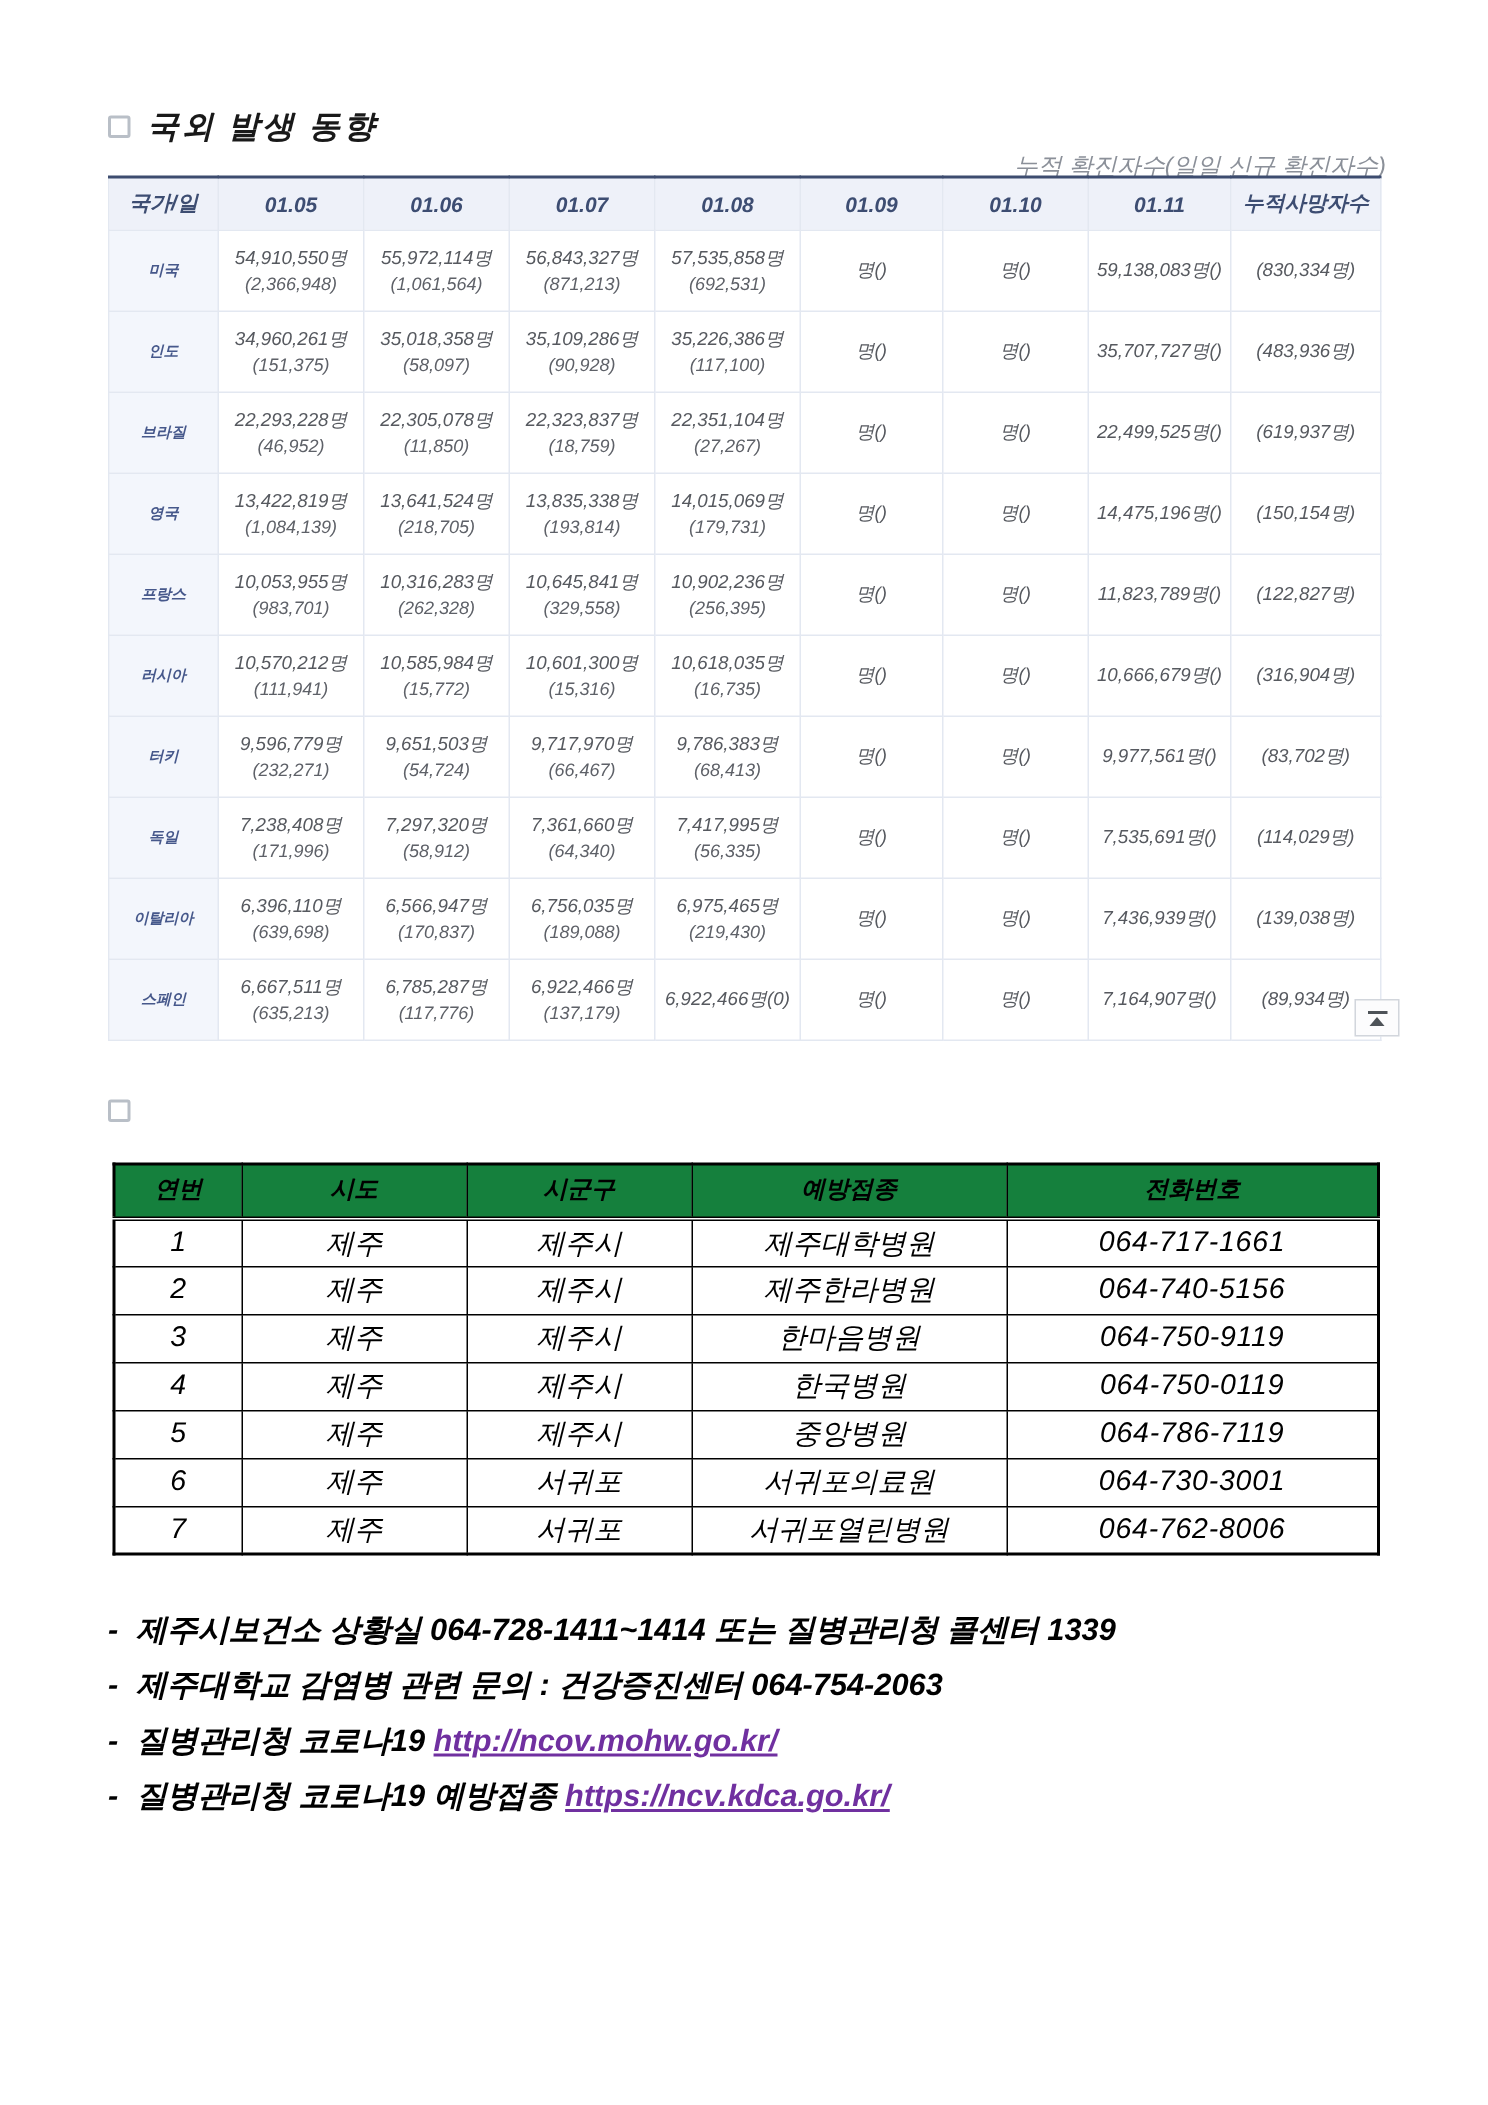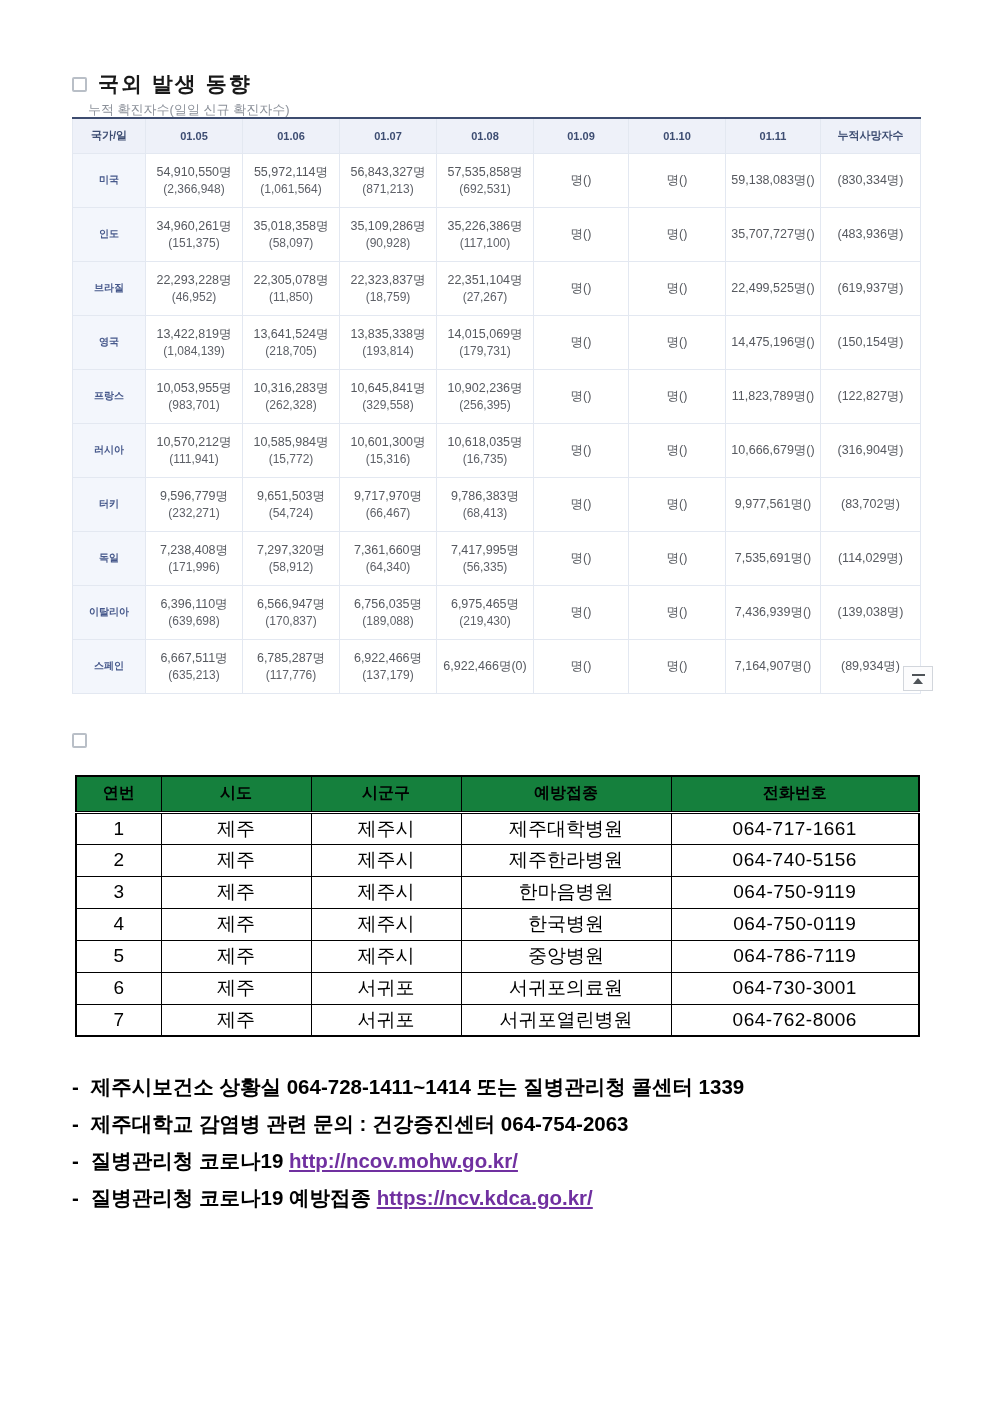--- a/index.html
+++ b/index.html
@@ -1,32 +1,32 @@
 <!DOCTYPE html>
 <html><head>
 <meta charset="utf-8">
 <style>
   * { box-sizing: border-box; }
   html,body { margin:0; padding:0; }
   body { font-family:"Liberation Sans","DejaVu Sans",sans-serif; background:#ffffff; }
-  .page { position:relative; width:992px; height:1403px; background:#ffffff; overflow:hidden; }
+  .page { position:relative; width:992px; height:1403px; background:#ffffff; overflow:hidden;font-style:italic; }
 
   
   .sec-title { position:absolute; display:flex; align-items:center; gap:11px;
                font-size:21px; font-weight:bold; color:#191919; letter-spacing:2px; }
   .checkbox { width:15px; height:15px; border:2px solid #b9bfc7; border-radius:2px; background:#fff; flex:0 0 auto; }
 
   
-  .note { position:absolute; left:88px; top:101px; width:848px; 
-          font-size:13px; color:#8b9099; letter-spacing:0; }
+  .note { position:absolute; left:76px; top:101px; width:848px; text-align:right;
+          font-size:16px; color:#8b9099; letter-spacing:0; }
   table { border-collapse:collapse; table-layout:fixed; }
   .t1 { position:absolute; left:72px; top:117px; width:848px;
         border:1px solid #dde2ec; border-top:2px solid #3d4c6f; }
   .t1 th, .t1 td { border:1px solid #e3e8f1; text-align:center; vertical-align:middle; padding:0 2px; }
-  .t1 thead th { background:#eef1f9; color:#3d4d72; font-size:11px; font-weight:bold; height:35px; }
+  .t1 thead th { background:#eef1f9; color:#3d4d72; font-size:14px; font-weight:bold; height:35px; }
   .t1 tbody th.country { background:#f3f6fc; color:#46588b; font-size:10px; font-weight:bold; }
   .t1 tbody td { height:54px; font-size:12.5px; color:#56595f; }
   .t1 .main { line-height:17px; }
   .t1 .sub  { line-height:16px; font-size:12px; color:#5e6168; }
 
   
   .top-btn { position:absolute; left:903px; top:666px; width:30px; height:25px;
              border:1px solid #d2d6dc; background:#fcfcfd; display:flex;
              flex-direction:column; align-items:center; justify-content:center; cursor:pointer; }
   .top-btn .bar { width:13px; height:2px; background:#4e5358; }

